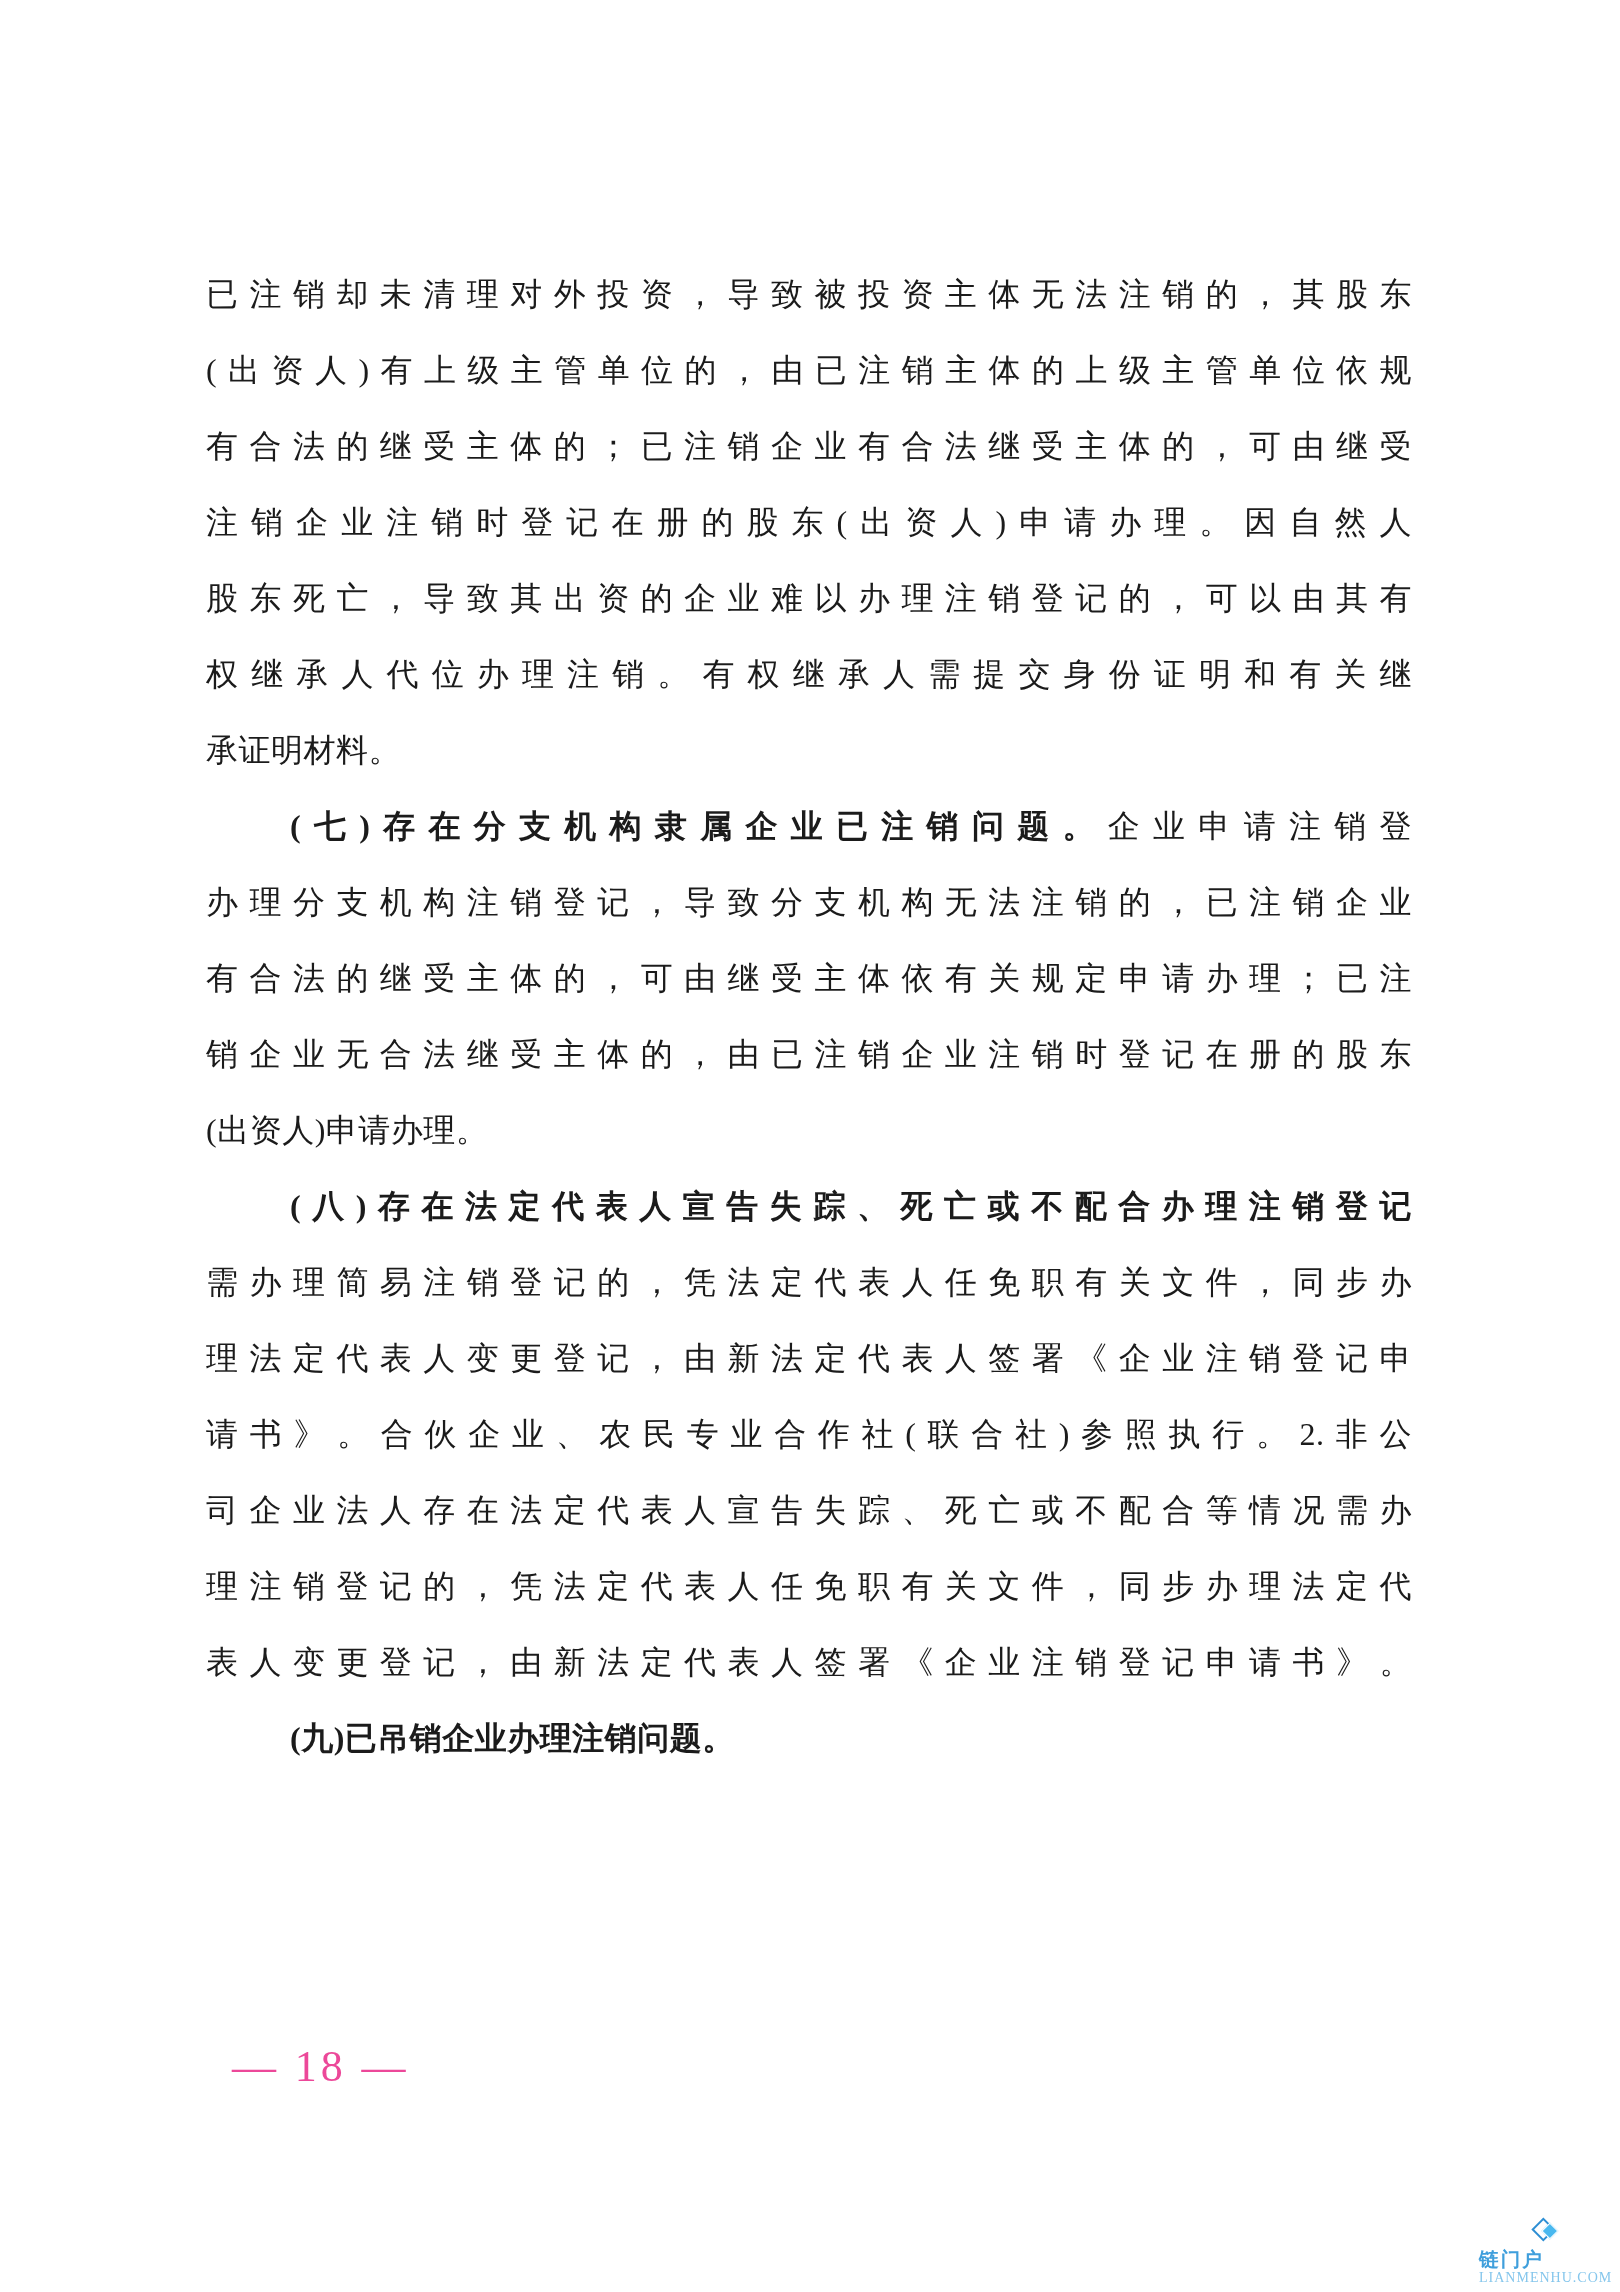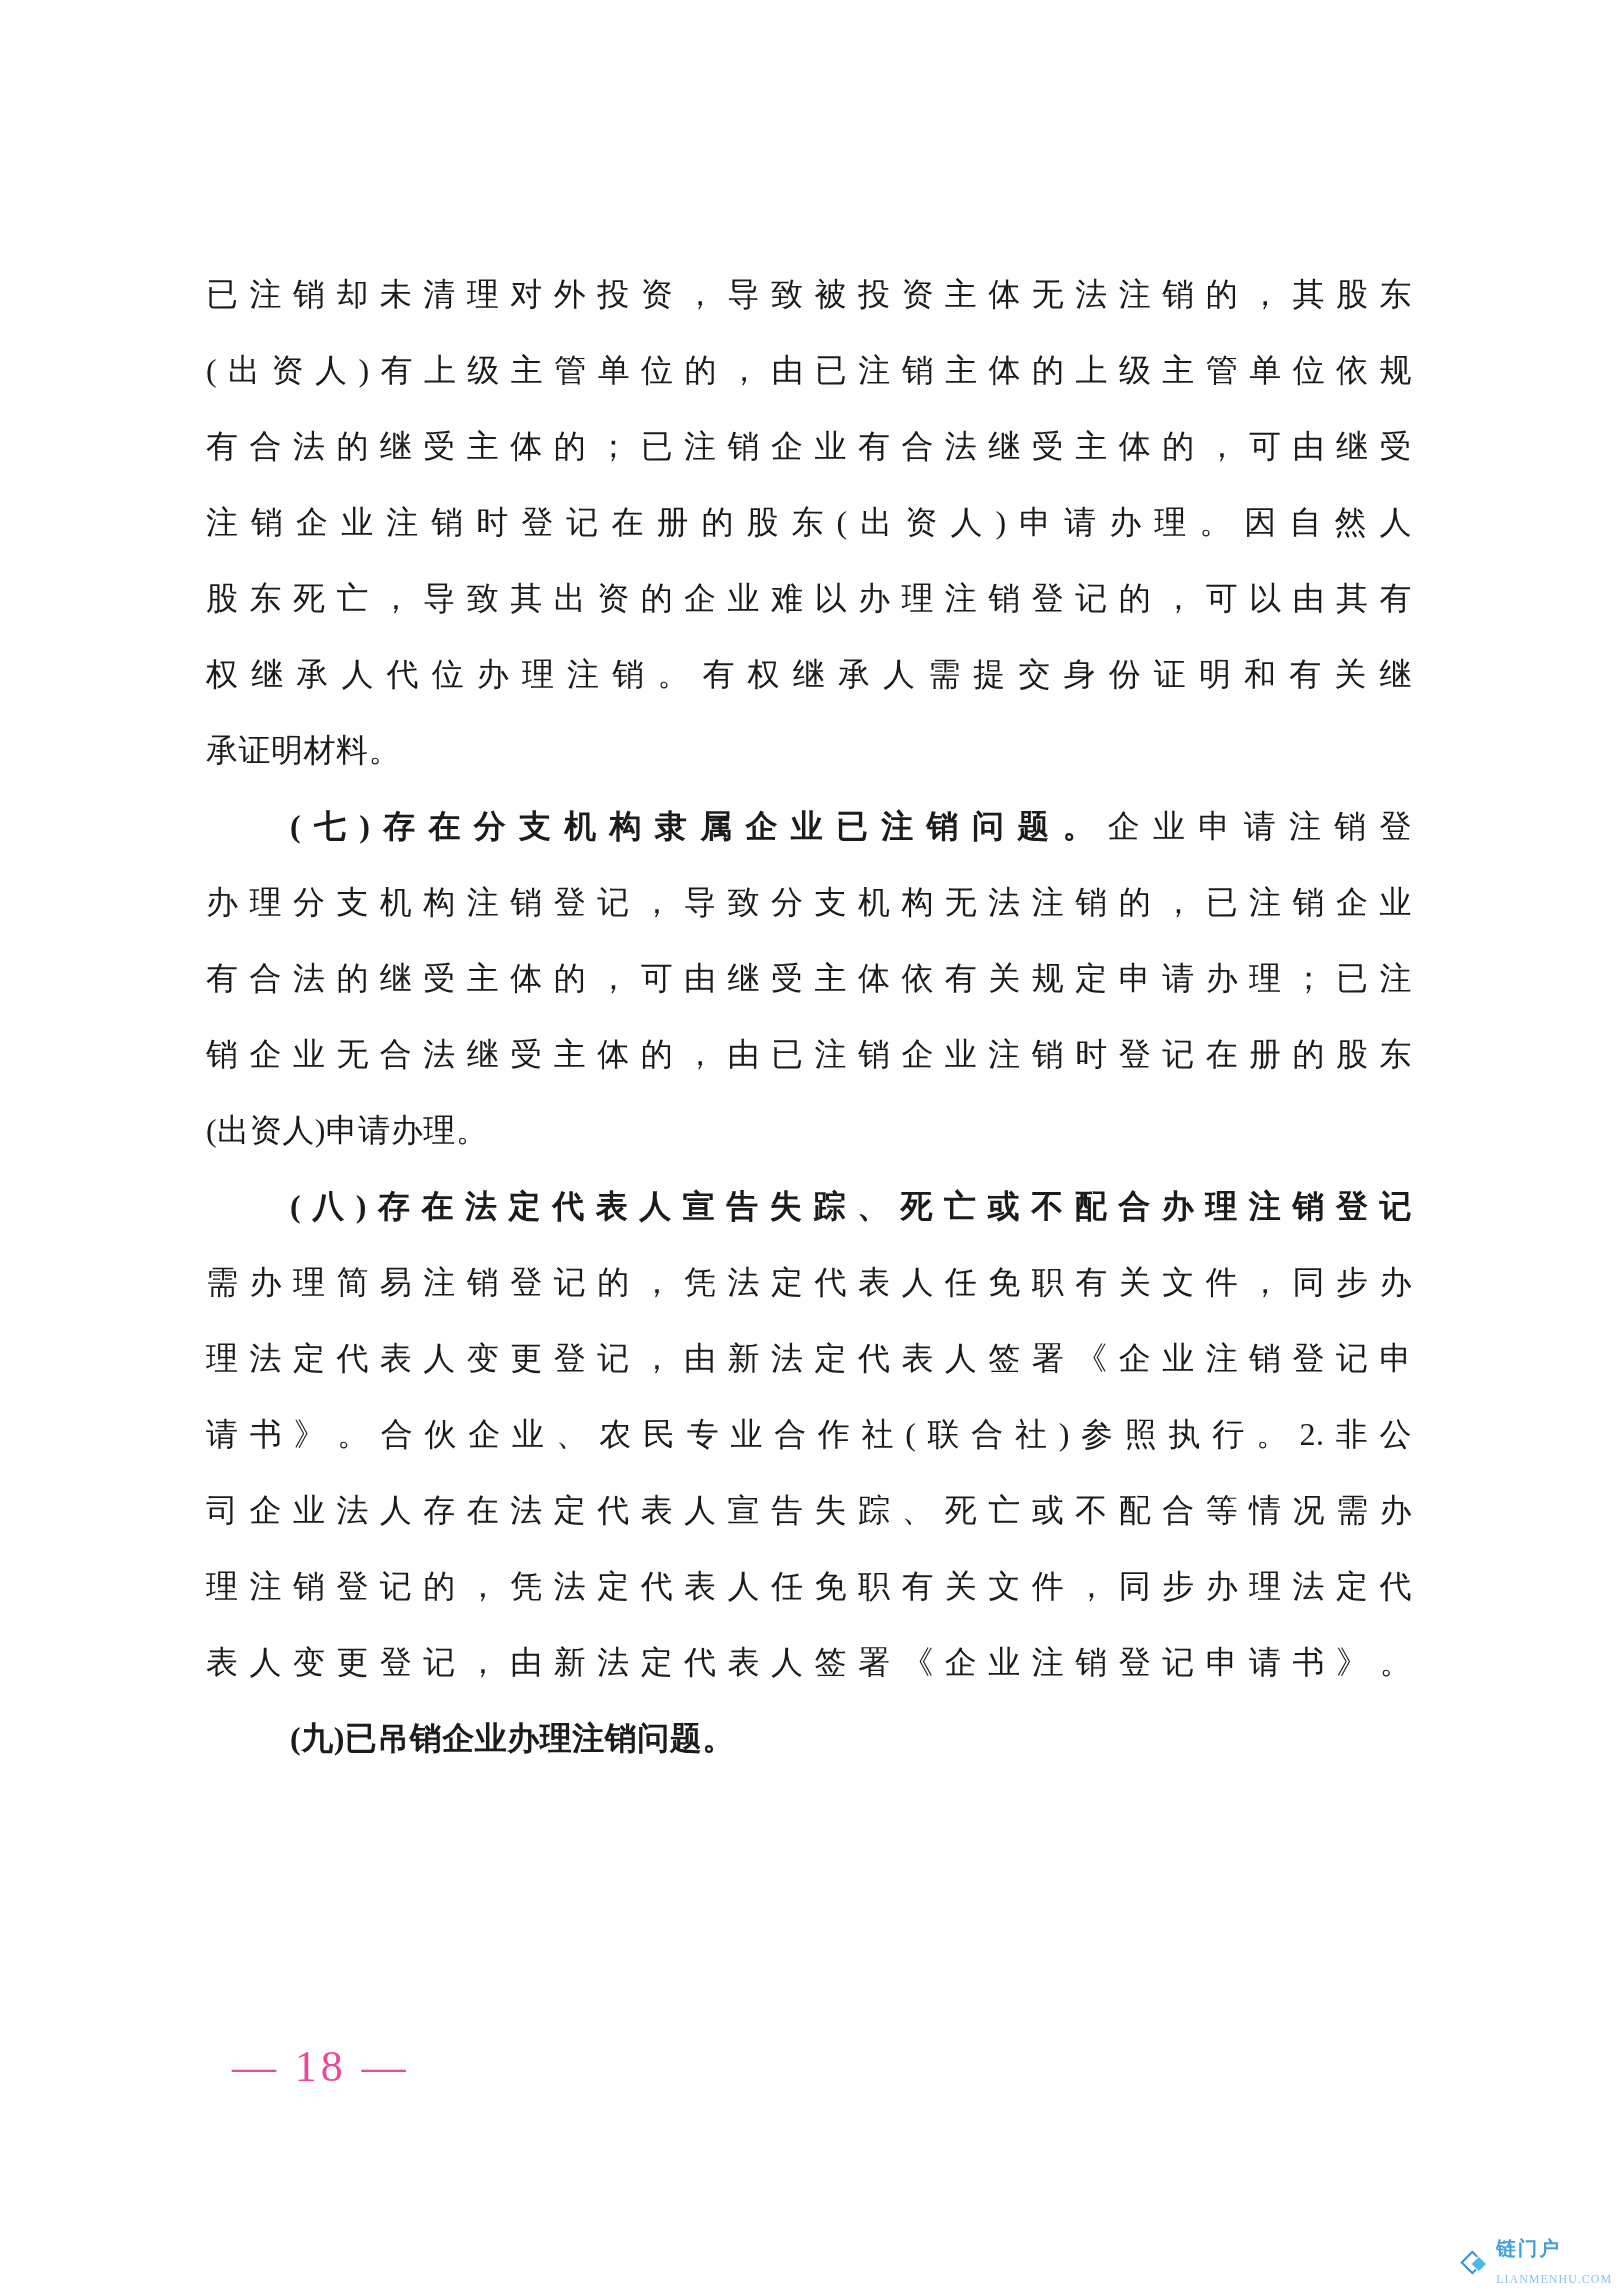--- a/index.html
+++ b/index.html
@@ -42,20 +42,21 @@
     letter-spacing: 3.9px;
     white-space: nowrap;
   }
   .watermark {
     position: absolute;
     right: 7.8px;
     bottom: 7.8px;
     display: flex;
     align-items: center;
     gap: 6.9px;
+    flex-direction: column;
   }
   .wm-icon {
     position: relative;
     width: 29px; height: 29px;
     display: inline-block;
   }
   .wm-diamond-outer {
     position: absolute;
     left: 3.9px; top: 6.9px;
     width: 12.7px; height: 12.7px;
@@ -76,24 +77,24 @@
     flex-direction: column;
     line-height: 1;
   }
   .wm-name {
     font-size: 19.6px;
     font-weight: bold;
     color: #3f9fdc;
     letter-spacing: 2px;
   }
   .wm-domain {
-    font-size: 12px;
+    font-size: 14px;
     color: #85c6ec;
     letter-spacing: 1px;
-    margin-top: 15px;
+    margin-top: 2px;
   }
 </style>
 </head>
 <body>
 
 <div class="page">
 
   <main class="text-block">
     <div class="line"><span>已注销却未清理对外投资，导致被投资主体无法注销的，其股东</span></div>
     <div class="line"><span>(出资人)有上级主管单位的，由已注销主体的上级主管单位依规</span></div>

